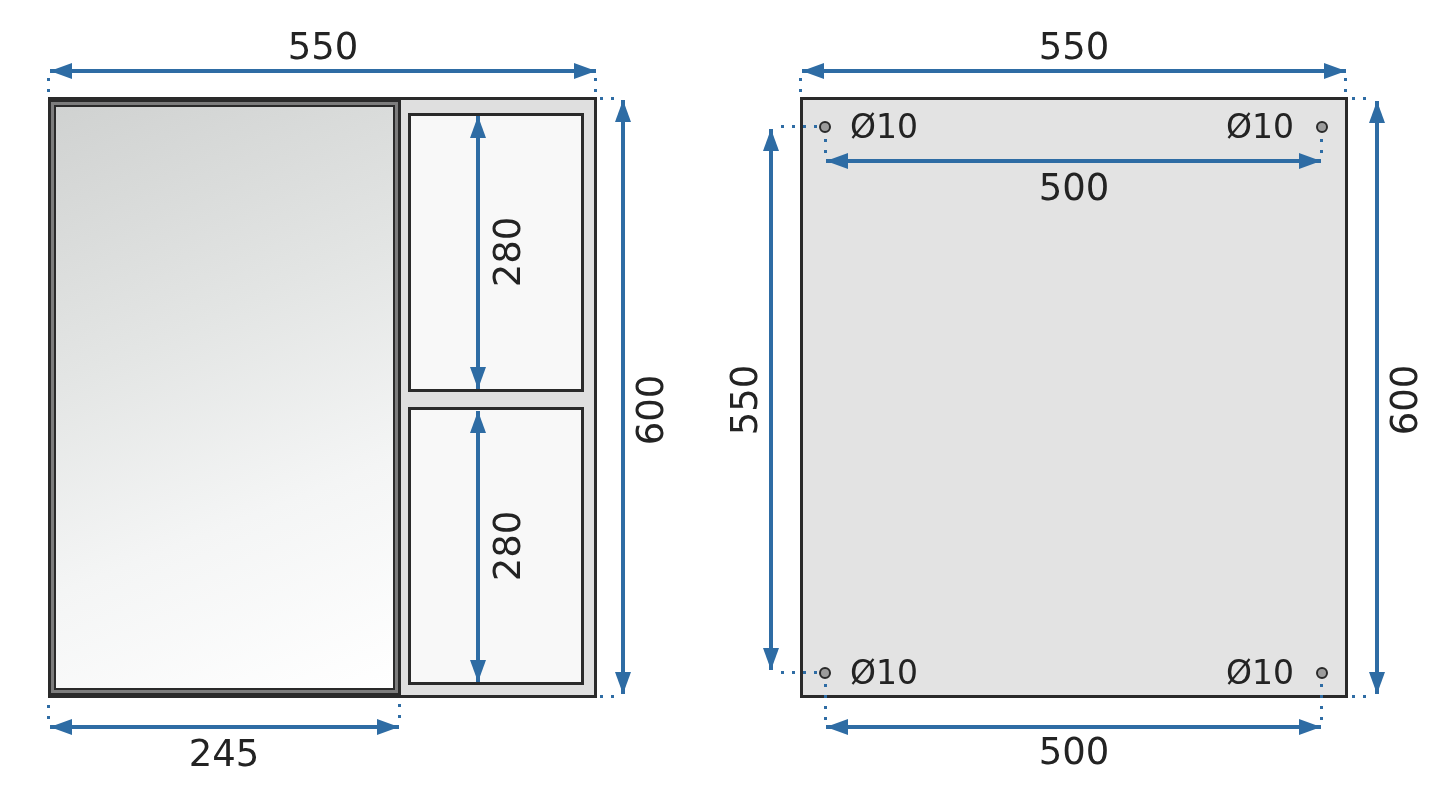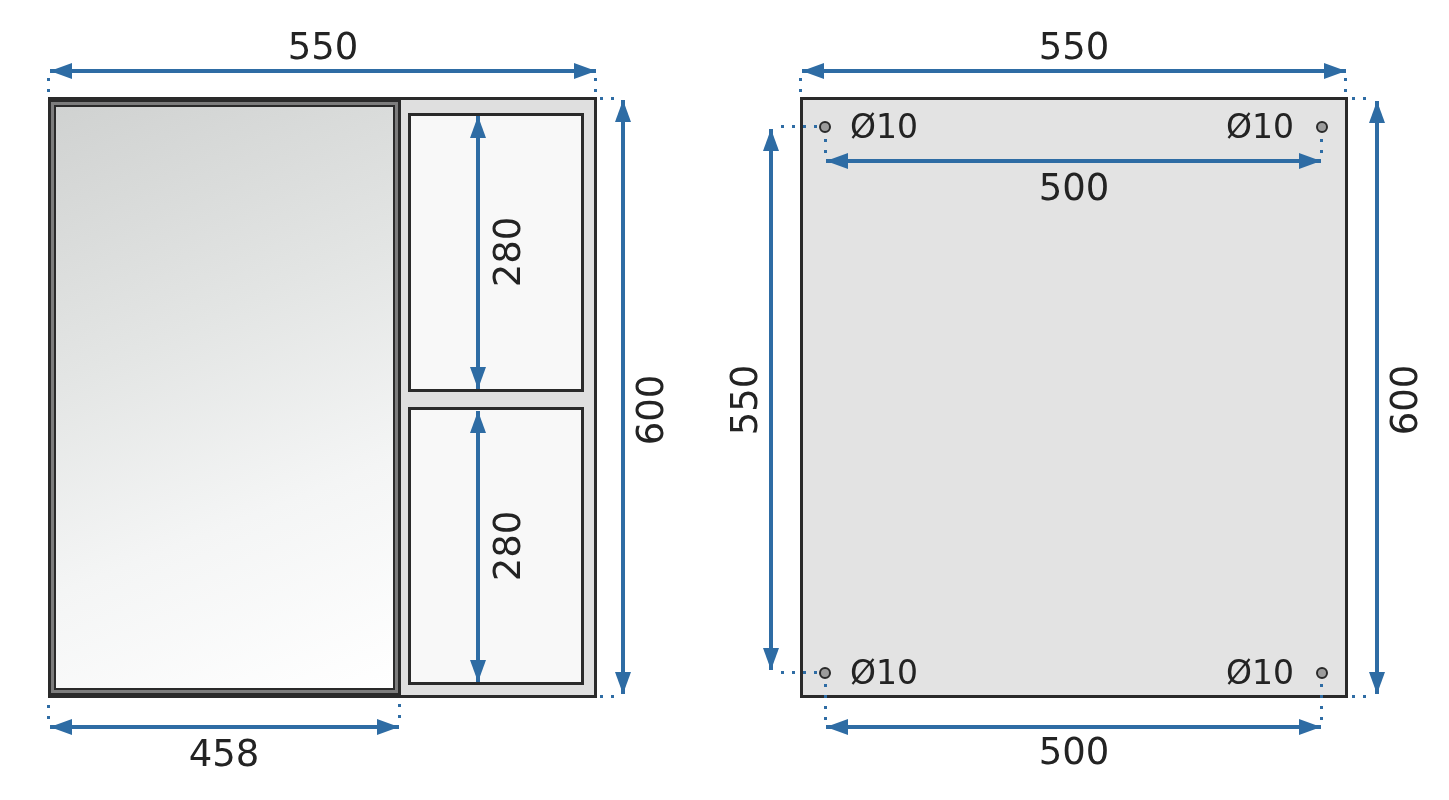--- a/index.html
+++ b/index.html
@@ -64,21 +64,21 @@
     <div class="dim v" style="left:507px;top:252px;">280</div>
     <div class="arrow-v" style="left:476px;top:411px;height:271px;"></div>
     <div class="dim v" style="left:507px;top:546px;">280</div>
 
     <div class="arrow-v" style="left:621px;top:100px;height:594px;"></div>
     <div class="dim v" style="left:650px;top:410px;">600</div>
     <div class="dot-h" style="left:600px;top:97px;width:18px;"></div>
     <div class="dot-h" style="left:600px;top:695px;width:18px;"></div>
 
     <div class="arrow-h" style="left:50px;top:725px;width:349px;"></div>
-    <div class="dim" style="left:224px;top:753px;">458</div>
+    <div class="dim" style="left:224px;top:753px;">245</div>
     <div class="dot-v" style="left:47px;top:705px;height:16px;"></div>
     <div class="dot-v" style="left:398px;top:704px;height:16px;"></div>
   </div>
 
   <div class="view">
 
     <div class="panel" style="left:800px;top:97px;width:548px;height:601px;"></div>
 
     <div class="hole" style="left:825px;top:127px;"></div>
     <div class="hole" style="left:1322px;top:127px;"></div>

